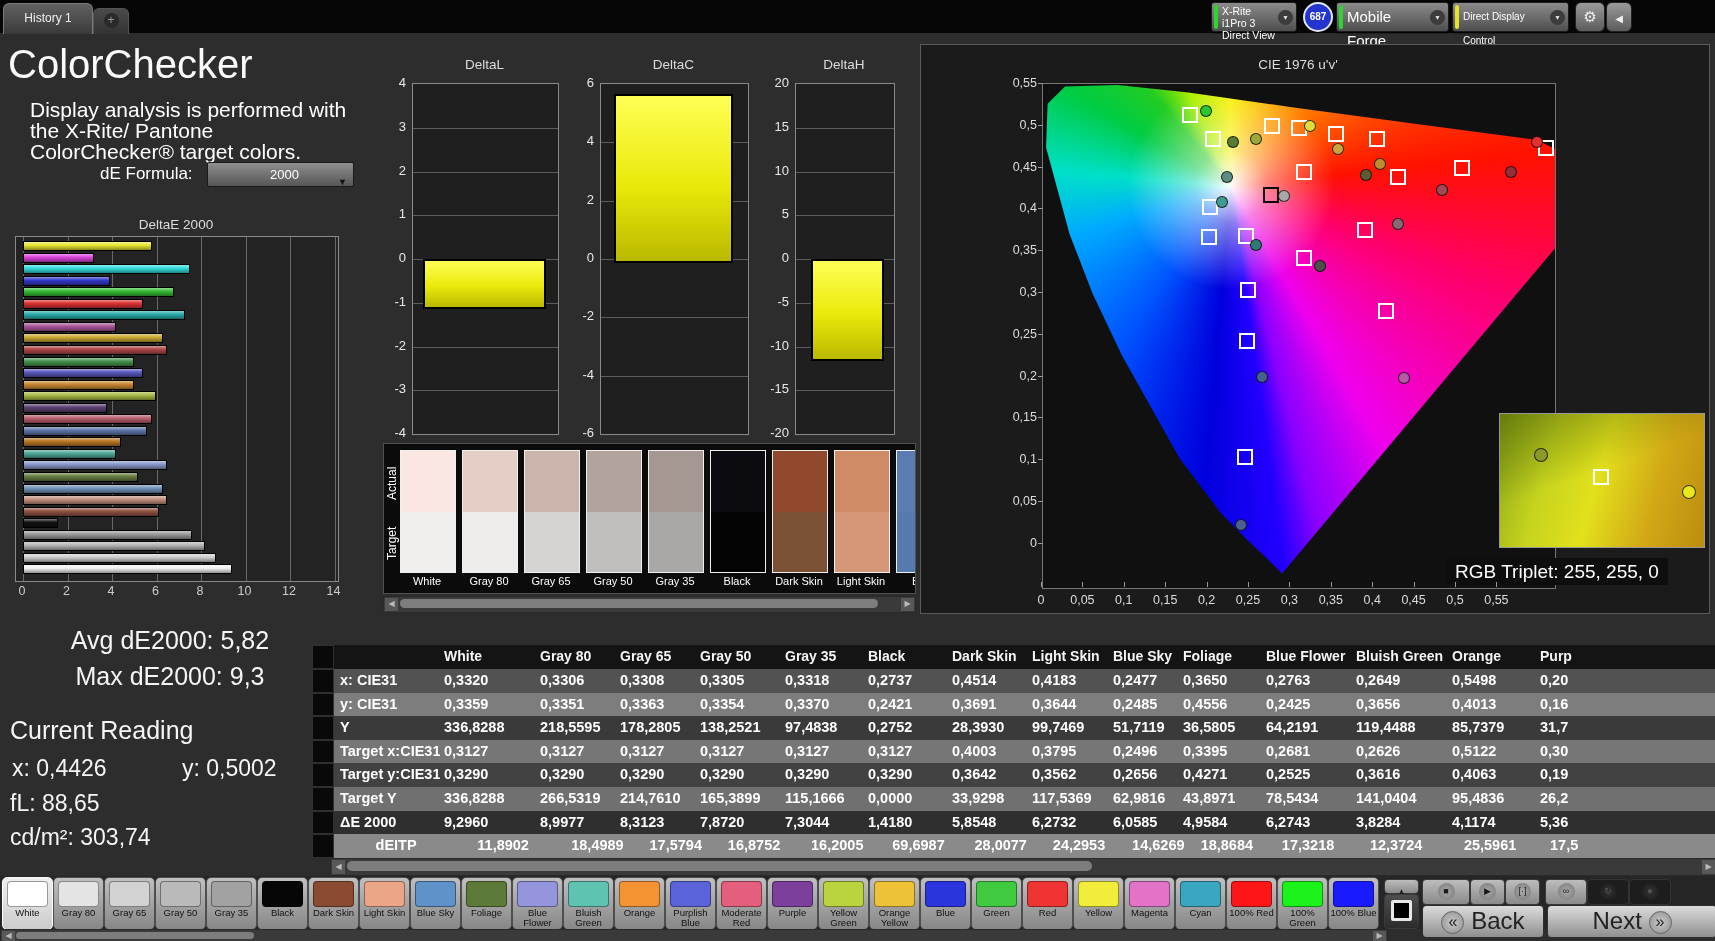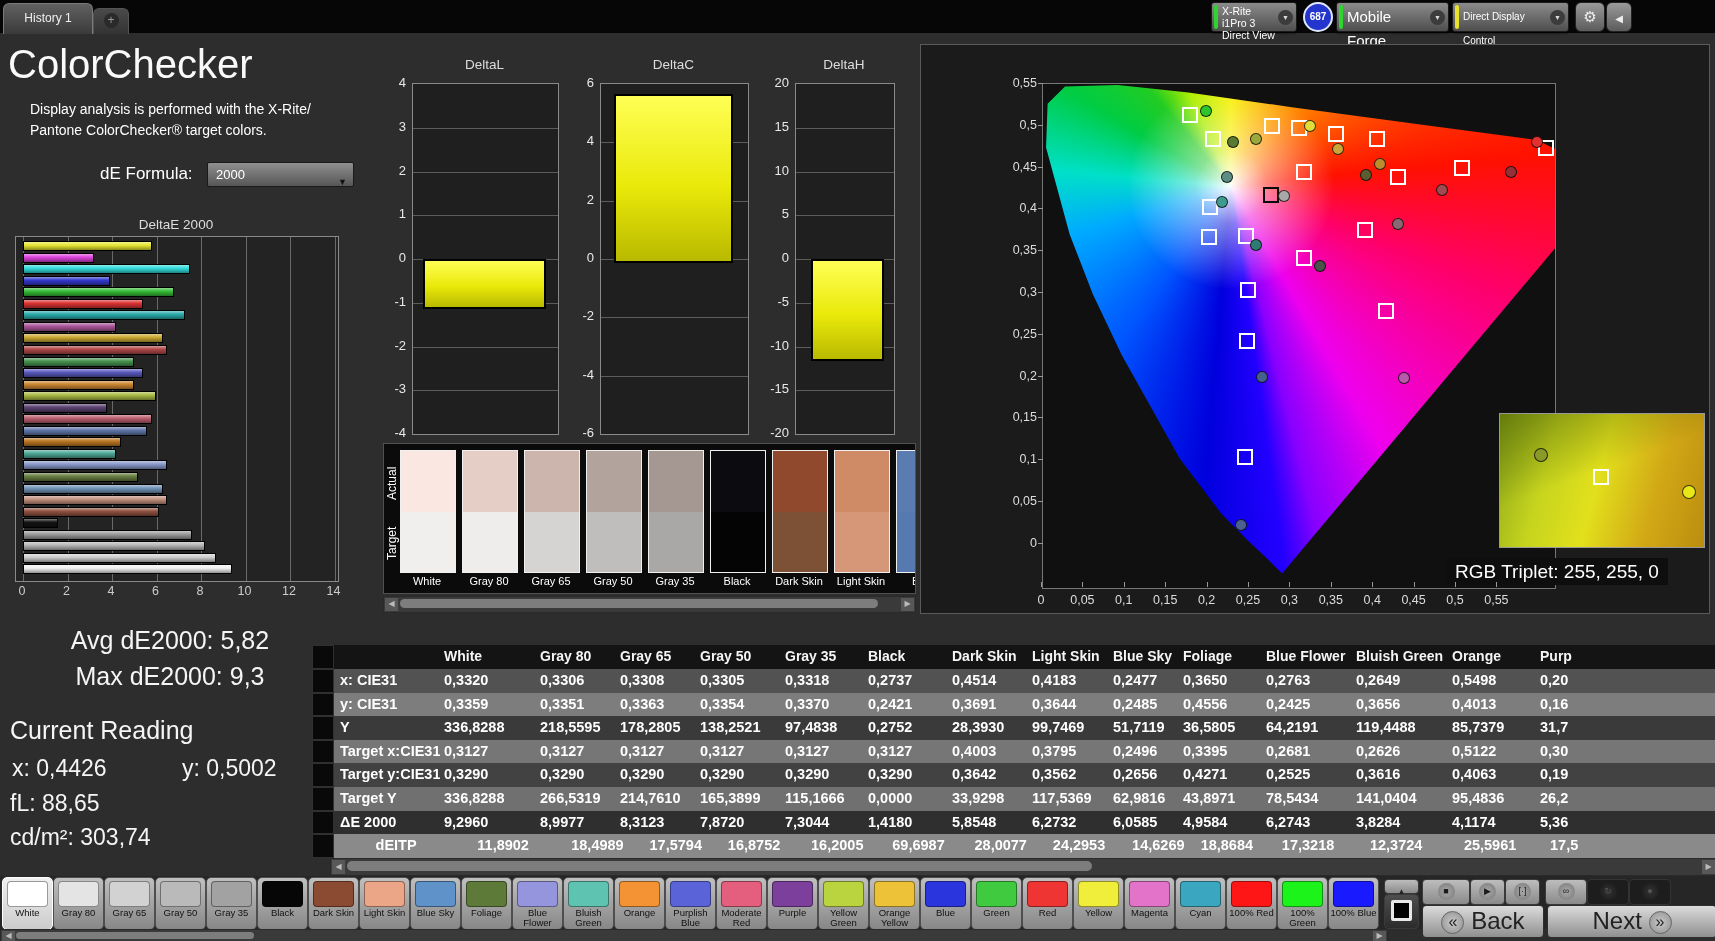--- a/index.html
+++ b/index.html
@@ -20,24 +20,24 @@
   .dd .txt{position:absolute;left:10px;top:2px;right:20px;font-size:10.5px;line-height:12px;}
   .dd .txt.one{line-height:24px;font-size:15px;}
   .dd .arr{position:absolute;right:3px;top:7px;width:15px;height:15px;border-radius:50%;
     background:#3c3c3c;color:#ddd;font-size:7px;text-align:center;line-height:15px;}
   .roundbtn{top:2px;width:28px;height:28px;border-radius:6px;background:linear-gradient(#9a9a9a,#5c5c5c);
     border:1px solid #222;text-align:center;line-height:27px;color:#eee;font-size:15px;}
   #badge{left:1303px;top:2px;width:26px;height:26px;border-radius:50%;background:#2335cc;
     border:2px solid #dfe6ff;color:#fff;font-size:10px;font-weight:bold;text-align:center;line-height:25px;}
   
   #cc-title{left:8px;top:42px;font-size:40px;color:#fafafa;}
-  #cc-desc{left:30px;top:99px;width:328px;font-size:14px;line-height:21px;color:#fff;}
+  #cc-desc{left:30px;top:99px;width:328px;font-size:21px;line-height:21px;color:#fff;}
   #formula-label{left:100px;top:164px;font-size:17px;color:#fff;}
   #formula-select{left:207px;top:162px;width:147px;height:25px;background:linear-gradient(#8f8f8f,#565656);
-    border:1px solid #1a1a1a;border-radius:2px;color:#fff;font-size:13px;line-height:23px;padding-left:8px;box-sizing:border-box;}
+    border:1px solid #1a1a1a;border-radius:2px;color:#fff;font-size:13px;line-height:23px;padding-left:8px;box-sizing:border-box;text-align:center;}
   #formula-select .arr{position:absolute;right:6px;top:8px;font-size:9px;color:#111;}
   #dechart-title{left:15px;top:217px;width:322px;text-align:center;font-size:13.5px;color:#ddd;}
   #dechart{left:15px;top:236px;width:322px;height:344px;background:#232323;border:1px solid #8a8a8a;overflow:hidden;}
   .vgrid{position:absolute;top:0;bottom:0;width:1px;background:#6a6a6a;}
   .debar{position:absolute;height:8px;border:1px solid #000;
     background-image:linear-gradient(rgba(255,255,255,.45),rgba(255,255,255,0) 40%,rgba(0,0,0,.4));}
   .dex{top:584px;font-size:12.5px;color:#ccc;width:30px;text-align:center;}
   .stat{color:#f5f5f5;}
   #avg{left:20px;top:626px;width:300px;text-align:center;font-size:25px;}
   #max{left:20px;top:662px;width:300px;text-align:center;font-size:25px;}
@@ -241,20 +241,21 @@
     </div>
     <div class="patchlab" style="left: 508px;">Blue</div>
   </div>
 <div class="abs sbar" style="left:383px;top:596px;width:531px;height:15px;">
   <div class="sarr" style="left:1px;line-height:12px;">◀</div>
   <div class="sarr" style="right:1px;line-height:12px;">▶</div>
   <div class="sthumb" style="left:16px;width:478px;"></div>
 </div>
 
 <div class="abs" id="cie">
+  <div id="cie-title">CIE 1976 u'v'</div>
   <div id="cieplot">
     <div class="gamut"></div>
     <div class="glow"></div>
   <div class="msq" style="left: 28.7%; top: 6.2%;"></div>
       <div class="msq" style="left: 33.2%; top: 10.9%;"></div>
       <div class="msq" style="left: 44.7%; top: 8.3%;"></div>
       <div class="msq" style="left: 50%; top: 8.7%;"></div>
       <div class="msq" style="left: 57.2%; top: 9.9%;"></div>
       <div class="msq" style="left: 65.2%; top: 10.9%;"></div>
       <div class="msq" style="left: 98.2%; top: 12.7%;"></div>

